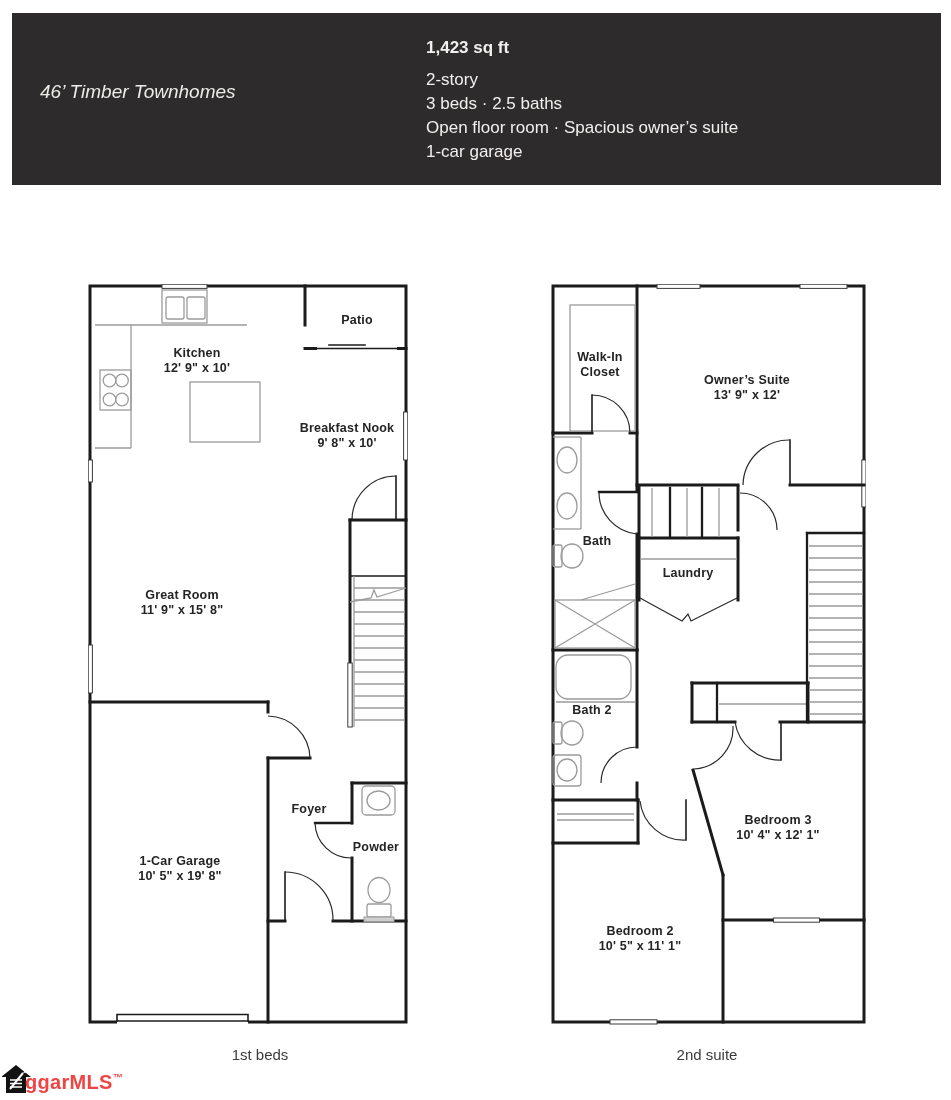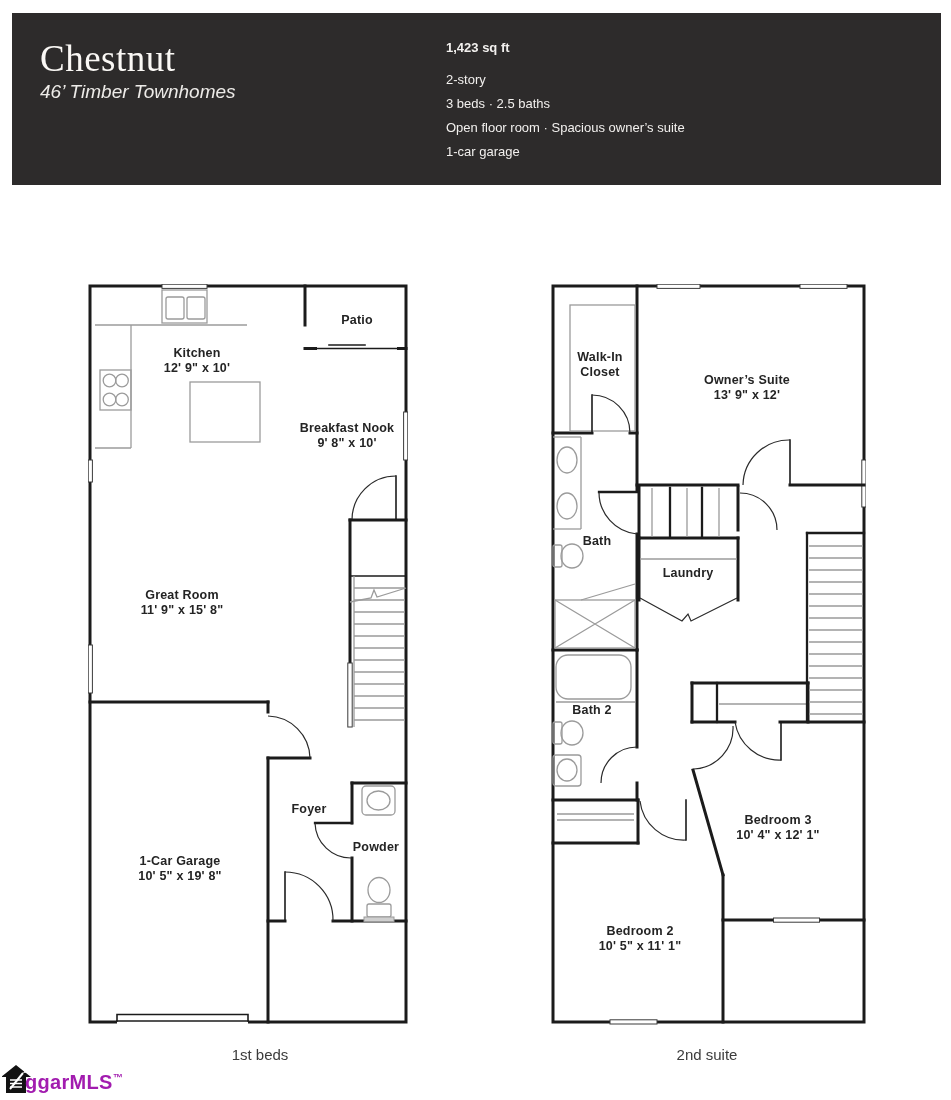--- a/index.html
+++ b/index.html
@@ -3,49 +3,48 @@
 <meta charset="utf-8">
 <style>
   html,body{margin:0;padding:0;background:#fff;}
   #page{position:relative;width:951px;height:1100px;background:#fff;overflow:hidden;
         font-family:"Liberation Sans",sans-serif;}
   
   .hdr{position:absolute;left:12px;top:13px;width:929px;height:172px;background:#2d2b2b;color:#f7f5f2;}
   .hdr-title{position:absolute;left:28px;top:24px;font-family:"Liberation Serif",serif;
              font-size:37px;font-weight:400;letter-spacing:.5px;color:#faf8f5;}
   .hdr-sub{position:absolute;left:28px;top:68px;font-size:19px;color:#edebe8;font-style:italic;}
-  .specs{position:absolute;left:434px;top:27px;font-size:13px;color:#f2f0ee;line-height:15px;}
+  .specs{position:absolute;left:414px;top:27px;font-size:17px;color:#f2f0ee;line-height:15px;}
   .spec{margin-bottom:9px;}
   .spec-sqft{font-weight:700;margin-bottom:17px;}
   .spec-strong{font-weight:400;}
   
   .plan{position:absolute;}
   .w{stroke:#1b1b1b;stroke-width:3;fill:none;stroke-linecap:square;}
   .w2{stroke:#1b1b1b;stroke-width:1.6;fill:none;stroke-linecap:square;}
   .w3{stroke:#1b1b1b;stroke-width:2.3;fill:none;stroke-linecap:square;}
   .f{stroke:#9b9b9b;stroke-width:1.3;fill:none;}
   .d{stroke:#2a2a2a;stroke-width:1.2;fill:none;}
   .win{fill:#ffffff;stroke:#3a3a3a;stroke-width:1;}
   .erase{fill:#ffffff;stroke:none;}
   .lbl{font-family:"Liberation Sans",sans-serif;font-size:12.5px;font-weight:700;
        fill:#242424;text-anchor:middle;letter-spacing:.2px;}
   
   .floor-label{position:absolute;top:1046px;font-size:15px;font-weight:500;color:#3c3c3c;
                transform:translateX(-50%);}
   .watermark{position:absolute;left:2px;top:1064px;display:flex;align-items:flex-end;}
-  .wm-text{font-size:20px;font-weight:700;color:#a21caf;margin-left:-7px;letter-spacing:.3px;}
+  .wm-text{font-size:20px;font-weight:700;color:#ef4444;margin-left:-7px;letter-spacing:.3px;}
   .wm-tm{font-size:10px;vertical-align:super;font-weight:700;}
 </style>
 </head>
 <body>
 
 <div id="page">
 
   <div class="hdr">
-    <div class="hdr-title">Chestnut</div>
     <div class="hdr-sub">46’ Timber Townhomes</div>
     <div class="specs">
       <div class="spec spec-sqft">1,423 sq ft</div>
       <div class="spec spec-strong">2-story</div>
       <div class="spec">3 beds · 2.5 baths</div>
       <div class="spec">Open floor room · Spacious owner’s suite</div>
       <div class="spec">1-car garage</div>
     </div>
   </div>
 

